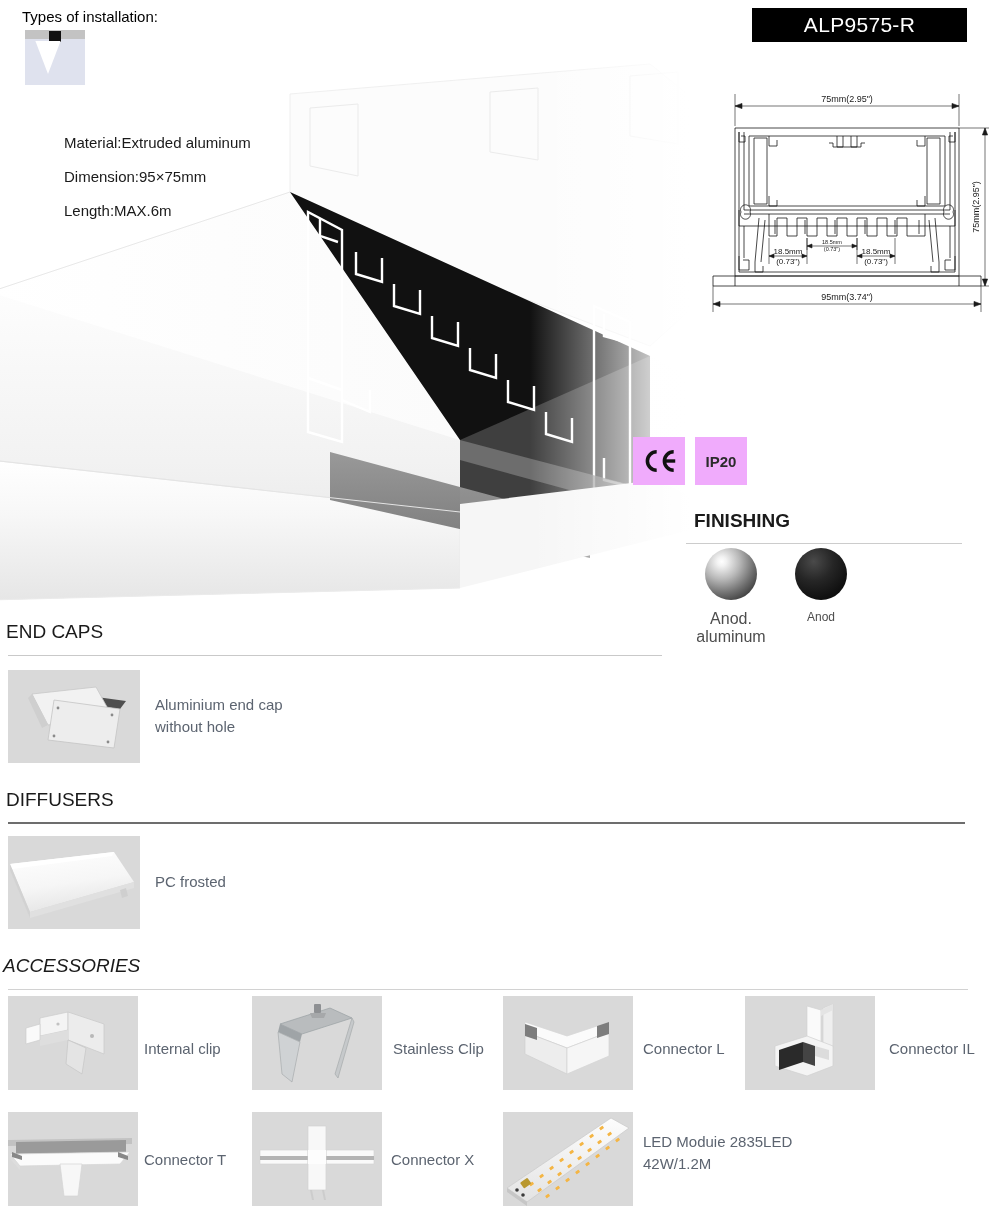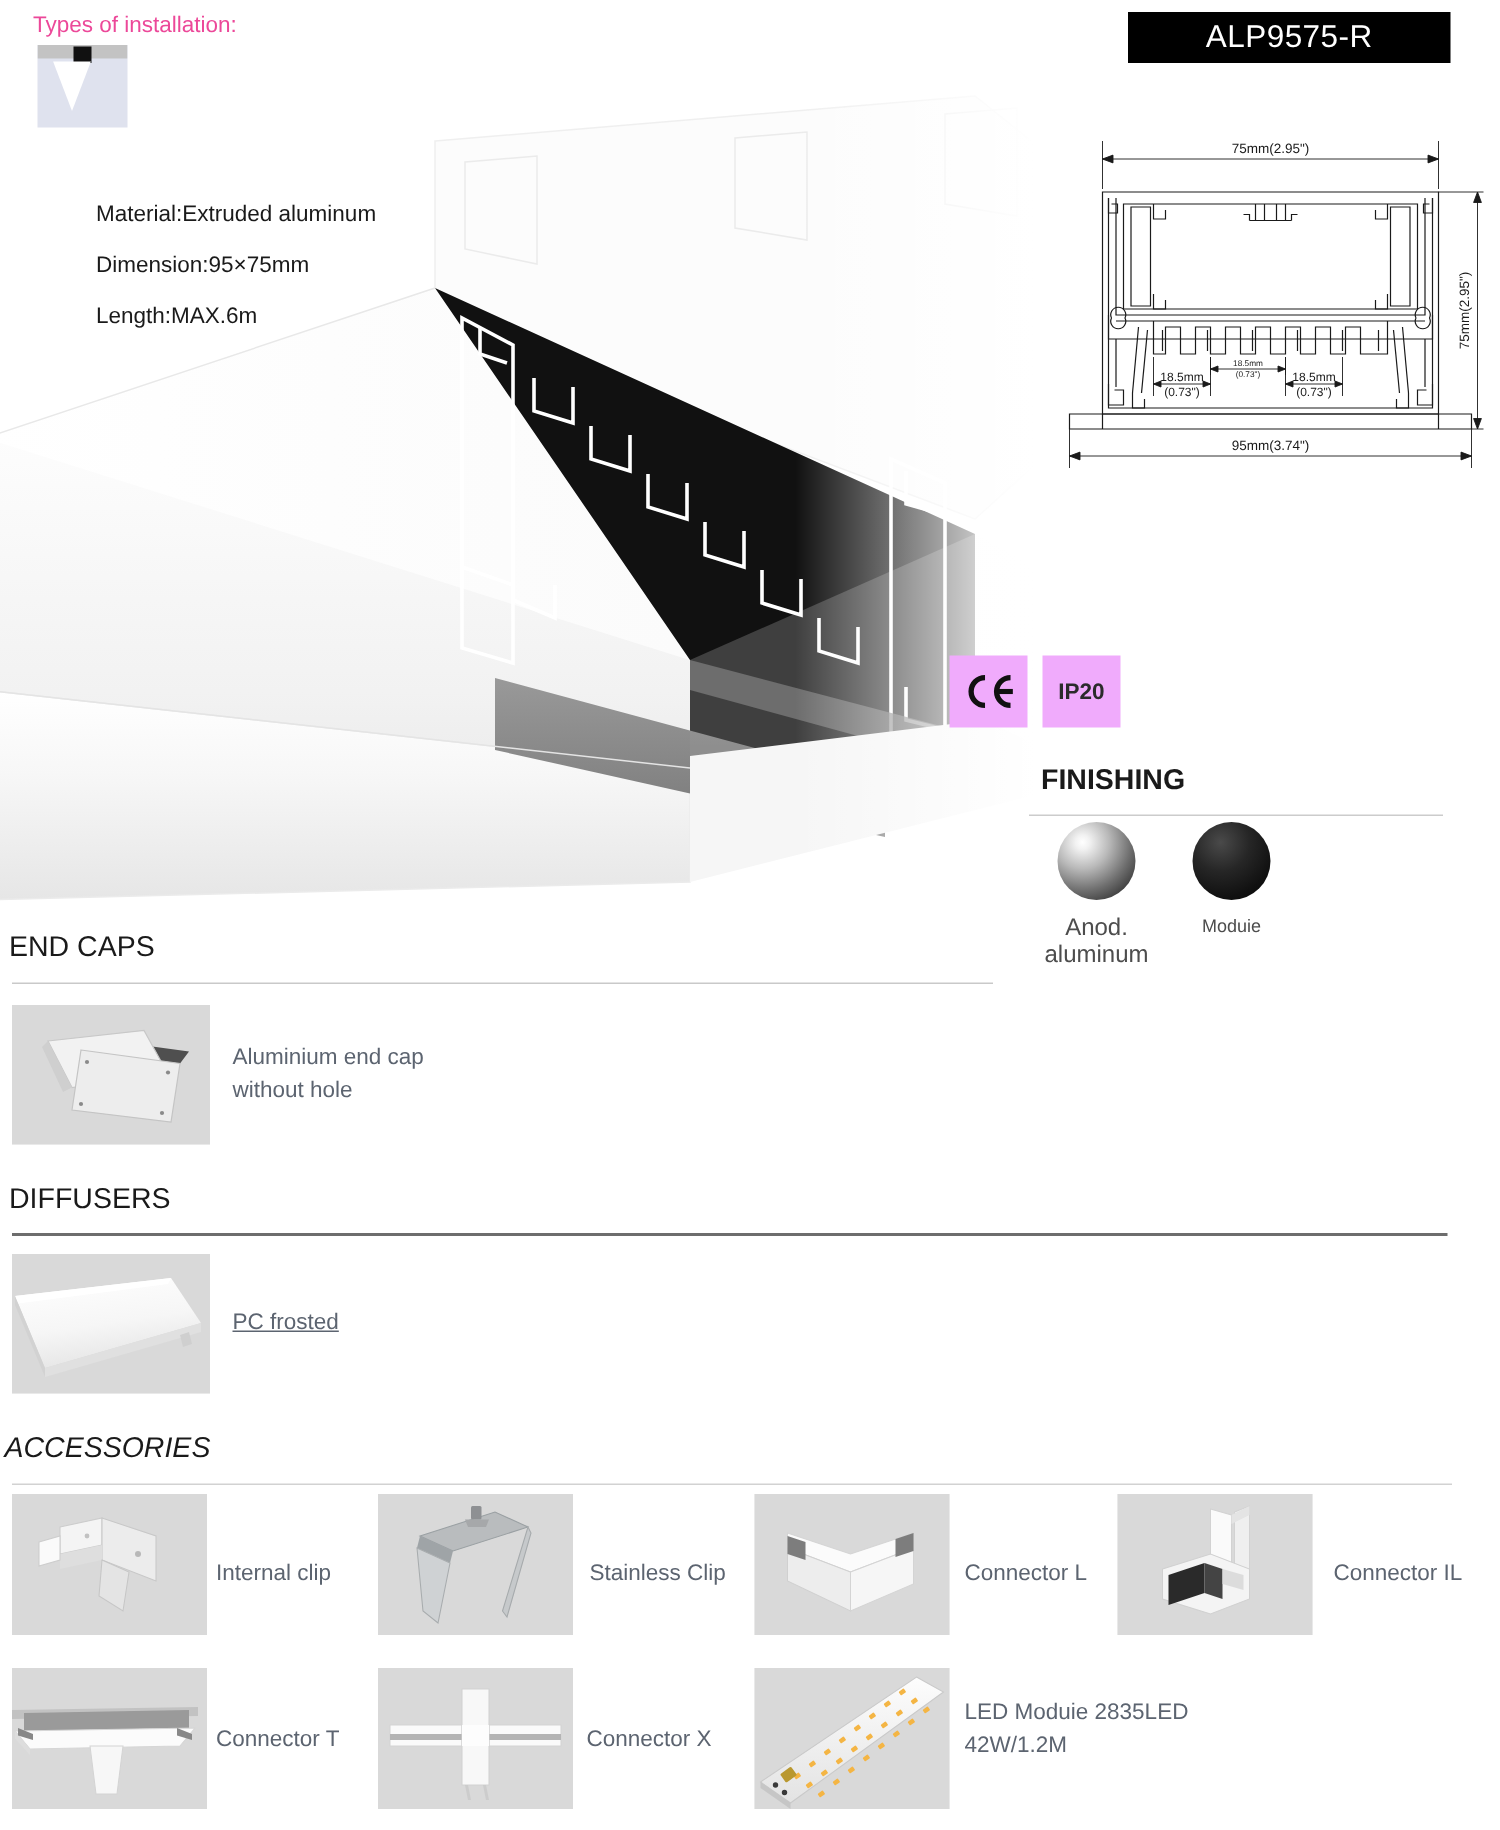--- a/index.html
+++ b/index.html
@@ -13,21 +13,21 @@
     position: relative; overflow: hidden;
     font-family: "Liberation Sans", sans-serif;
     color: #1a1a1a;
     -webkit-font-smoothing: antialiased;
   }
   .abs { position: absolute; }
 
   
   #types-label {
     left: 22px; top: 8px;
-    font-size: 15px; color: #ec4899;
+    font-size: 15px; color: #000000;
   }
   #install-icon {
     left: 25px; top: 30px;
     width: 60px; height: 55px;
     background: #dfe2ee;
     overflow: hidden;
   }
   #install-icon .ceiling {
     position: absolute; left: 0; top: 0;
     width: 100%; height: 9px;
@@ -144,21 +144,21 @@
   .item-label {
     position: absolute;
     font-size: 15px; color: #5c6470; line-height: 22px;
     white-space: pre-line;
   }
 
   #endcap-thumb  { left: 8px; top: 670px;  width: 132px; height: 93px; }
   #endcap-label  { left: 155px; top: 694px; }
 
   #diffuser-thumb { left: 8px; top: 836px; width: 132px; height: 93px; }
-  #diffuser-label { left: 155px; top: 871px; text-decoration: underline; }
+  #diffuser-label { left: 155px; top: 871px; }
 
   
   .acc-thumb { width: 130px; height: 94px; }
   #acc-0-thumb { left: 8px;   top: 996px; }
   #acc-1-thumb { left: 252px; top: 996px; }
   #acc-2-thumb { left: 503px; top: 996px; }
   #acc-3-thumb { left: 745px; top: 996px; }
   #acc-4-thumb { left: 8px;   top: 1112px; }
   #acc-5-thumb { left: 252px; top: 1112px; }
   #acc-6-thumb { left: 503px; top: 1112px; }
@@ -406,21 +406,21 @@
 <div class="abs section-title" id="finishing-title">FINISHING</div>
 <div class="abs section-rule" id="finishing-rule"></div>
 
 <div class="abs" id="finishing-row">
   <div class="finish-item">
     <div class="finish-dot dot-anod"></div>
     <div class="finish-label">Anod. aluminum</div>
   </div>
   <div class="finish-item">
     <div class="finish-dot dot-black"></div>
-    <div class="finish-label small">Moduie</div>
+    <div class="finish-label small">Anod</div>
   </div>
 </div>
 
 <div class="abs section-title" id="endcaps-title">END CAPS</div>
 <div class="abs section-rule" id="endcaps-rule"></div>
 
 <div class="thumb" id="endcap-thumb">
   <svg viewBox="0 0 132 93" xmlns="http://www.w3.org/2000/svg">
     <rect width="132" height="93" fill="#d9d9d9"></rect>
     <path d="M 52 22 L 118 31 L 112 39 L 46 30 Z" fill="#4f4f4f"></path>

